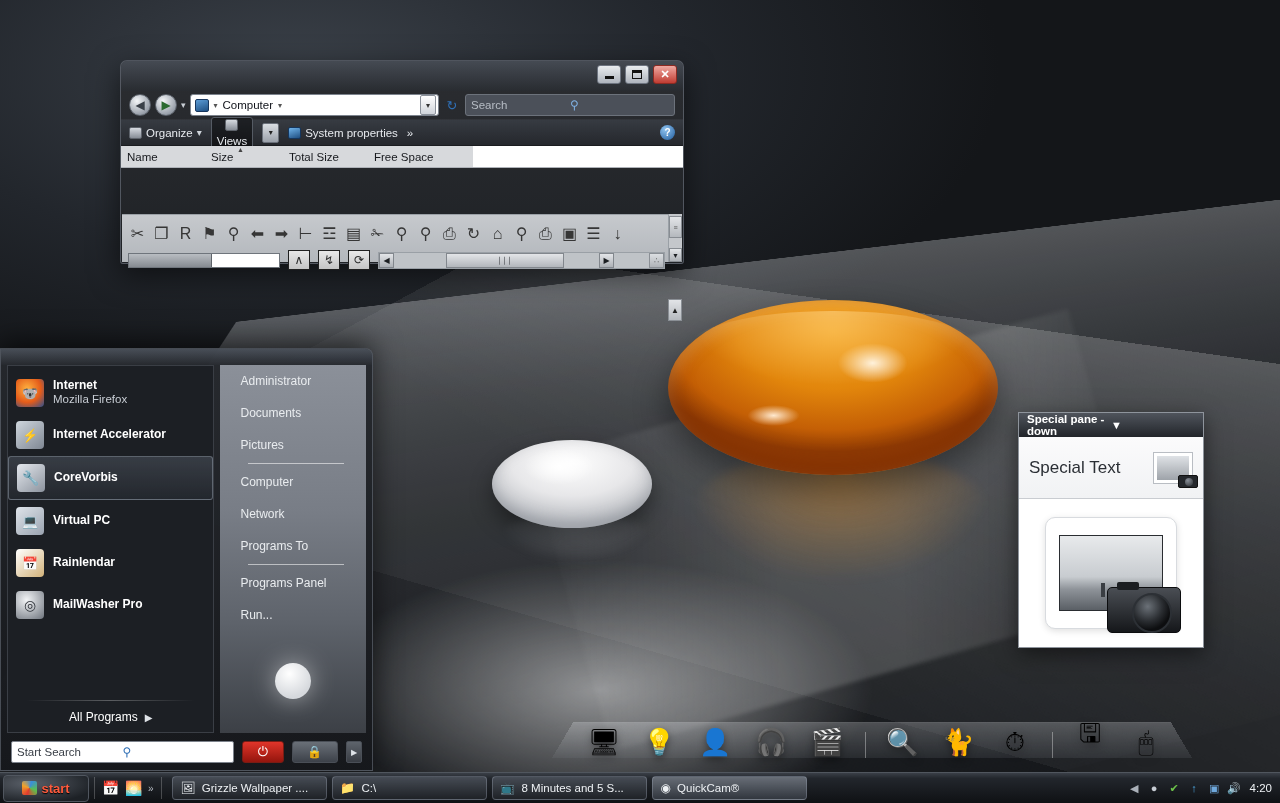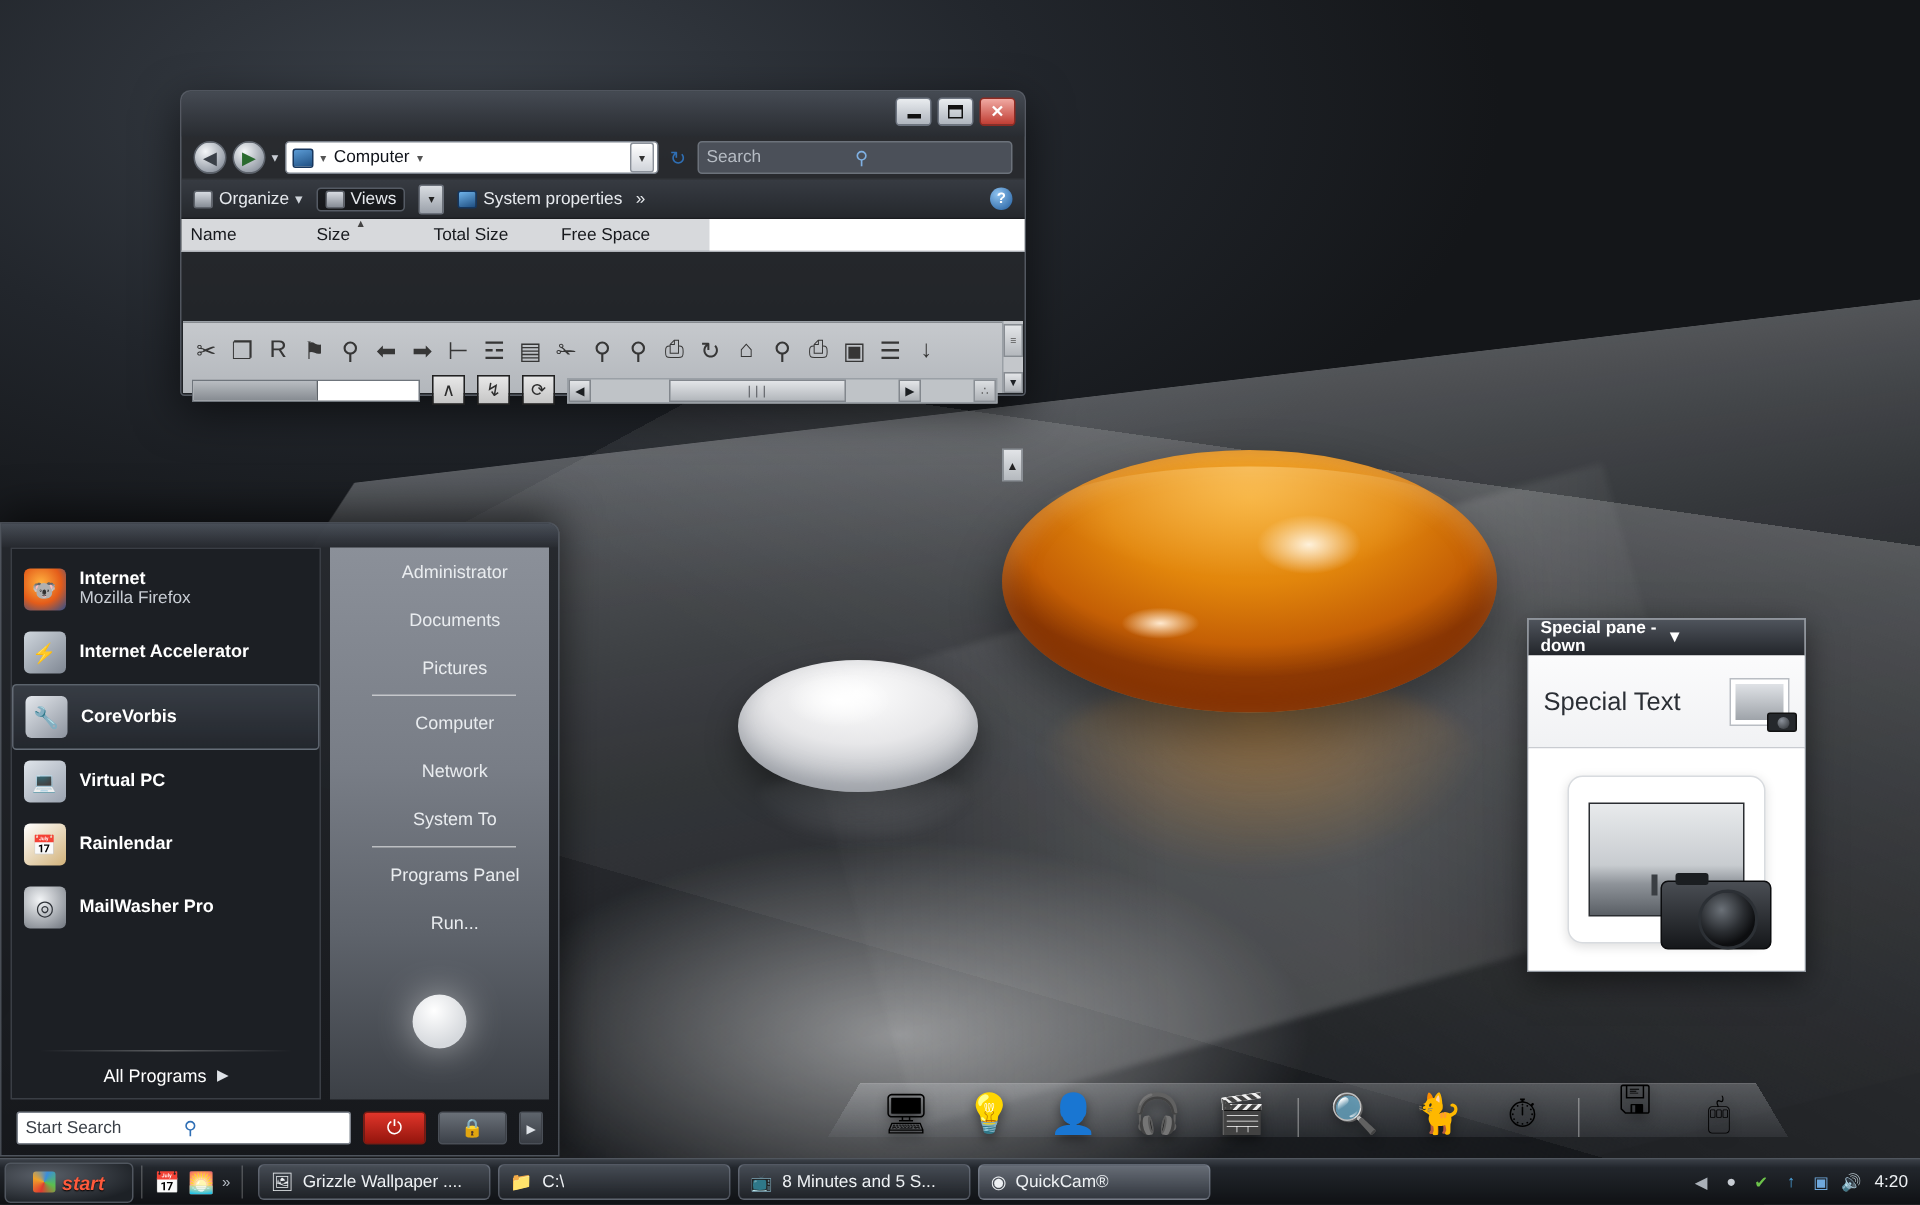--- a/index.html
+++ b/index.html
@@ -111,21 +111,21 @@
   .searchbox { width:210px; height:22px; background:#4b5059; border:1px solid #6c727b; border-radius:3px;
     display:flex; align-items:center; padding:1px 5px; }
   .searchbox span { font-size:11.5px; color:#b6bcc4; flex:1; }
   .searchbox .mag { color:#7fb0e2; font-size:12px; }
 
   .cmdbar { height:27px; display:flex; align-items:center; gap:9px; padding:0 8px;
     border-top:1px solid rgba(255,255,255,.06); border-bottom:1px solid rgba(0,0,0,.5);
     background: linear-gradient(180deg, rgba(70,76,86,.5), rgba(36,39,45,.5)); }
   .cmd { display:flex; align-items:center; gap:4px; font-size:11.5px; color:#e6e9ed; }
   .cmd .glyph { font-size:10px; color:#cfd4da; }
-  .cmd.pressed { background: rgba(0,0,0,.45); border:1px solid #555b64; border-radius:3px; padding:1px 5px; }
+  .cmd.pressed { background: rgba(0,0,0,.45); border:1px solid #555b64; border-radius:3px; padding:1px 5px;flex-direction:column; }
   .views-drop { width:17px; height:20px; border:1px solid #6a707a; border-radius:2px;
     background: linear-gradient(180deg,#d9dde2,#9ba1aa); display:flex;align-items:center;justify-content:center;
     font-size:8px; color:#222; }
   .sysprop-ico { width:13px;height:12px; background:linear-gradient(160deg,#6fb3ea,#1f4f82); border:1px solid #15365e; border-radius:2px;}
   .helpico { margin-left:auto; width:15px;height:15px;border-radius:50%;
     background: radial-gradient(circle at 35% 30%, #8fc3f0, #1f5b9c); color:#fff; font-size:10px;
     display:flex;align-items:center;justify-content:center; font-weight:bold; }
   .orgico { width:13px;height:12px;background:linear-gradient(180deg,#d6dae0,#878d96); border:1px solid #5e636b; border-radius:2px;}
 
   .colhdr { height:22px; display:flex; align-items:center; background:#d7d9dc;
@@ -185,21 +185,21 @@
   .sm-l2 { font-size:11.5px; color:#c8cdd4; line-height:1.15; }
   .sm-sep { height:1px; margin:0 18px; background:linear-gradient(90deg,rgba(255,255,255,0),rgba(255,255,255,.28),rgba(255,255,255,0)); }
   .allprog { display:flex; align-items:center; justify-content:center; gap:7px; padding:9px 0 0 0;
     font-size:12px; color:#fff; }
   .allprog .chev { font-size:10px; color:#dfe3e8; }
   .sm-right { width:148px; margin-left:6px; position:relative; overflow:hidden;
     background: linear-gradient(180deg, #8b9099 0%, #787d86 40%, #5e636b 70%, #3c4046 100%); }
   .sm-right::after { content:''; position:absolute; left:50%; bottom:34px; width:36px;height:36px;
     border-radius:50%; transform:translateX(-50%);
     background: radial-gradient(circle at 40% 30%, #ffffff, #d6d9dd 70%); box-shadow:0 0 24px rgba(255,255,255,.5); }
-  .sm-r-item { padding:9px 0 9px 20px; font-size:12px; color:#e9ecef;text-align:center; }
+  .sm-r-item { padding:9px 0 9px 20px; font-size:12px; color:#e9ecef; }
   .sm-r-sep { height:1px; margin:2px 22px 2px 28px; background:rgba(255,255,255,.55); }
   .sm-bottom { height:38px; display:flex; align-items:center; gap:8px; padding:0 10px; }
   .startsearch { flex:1; height:22px; background:#fff; border:1px solid #7d838c; border-radius:2px;
     display:flex; align-items:center; padding:0 5px; }
   .startsearch span { flex:1; font-size:11.5px; color:#3b4048; }
   .startsearch .mag { color:#2f6fb5; font-size:12px; }
   .pwr { width:42px;height:22px;border-radius:3px;border:1px solid #7a1c14;
     background: linear-gradient(180deg,#e0352a,#94150d); display:flex;align-items:center;justify-content:center;
     color:#fff; font-size:13px; }
   .lockb { width:46px;height:22px;border-radius:3px;border:1px solid #4a4f57;
@@ -249,21 +249,21 @@
   .dicon { width:38px;height:40px; display:flex;align-items:flex-end;justify-content:center; font-size:26px;
     filter: drop-shadow(0 3px 4px rgba(0,0,0,.45)); }
   .dock-sep { width:1px; height:26px; background:rgba(255,255,255,.35); }
 
   
   .taskbar { position:absolute; left:0; bottom:0; width:1280px; height:31px;
     background: linear-gradient(180deg,#3a3f47 0%, #22262c 18%, #0f1114 100%);
     border-top:1px solid rgba(160,170,185,.45); display:flex; align-items:center; }
   .startbtn { width:86px;height:27px; margin-left:3px; border-radius:4px;
     background: radial-gradient(ellipse at 30% 30%, #5a6069, #1d2126 80%);
-    border:1px solid #50565f; display:flex;align-items:center;justify-content:center; gap:4px;font-style:italic; }
+    border:1px solid #50565f; display:flex;align-items:center;justify-content:center; gap:4px; }
   .startbtn .flag { width:15px;height:14px; border-radius:2px;
     background: conic-gradient(from 200deg at 50% 50%, #e03a2f, #f0a32a, #3a8ddb, #5bbf4d, #e03a2f); }
   .startbtn .txt { font-size:13px; font-weight:bold; color:#ff5a3c; text-shadow:0 1px 1px #000; }
   .tb-sep { width:1px;height:22px;background:rgba(255,255,255,.22); margin:0 5px; }
   .ql { width:23px;height:23px; border-radius:3px; display:flex;align-items:center;justify-content:center;
     font-size:14px; }
   .qlchev { color:#b6bcc4; font-size:10px; margin:0 2px; }
   .tbtn { height:24px; min-width:120px; border-radius:4px; margin-left:5px; padding:0 8px;
     background: linear-gradient(180deg, rgba(120,128,140,.42), rgba(40,44,50,.60));
     border:1px solid rgba(160,170,185,.35); display:flex;align-items:center;gap:6px; }
@@ -450,21 +450,21 @@
         </div>
       </div>
 
       <div class="sm-right">
         <div class="sm-r-item">Administrator</div>
         <div class="sm-r-item">Documents</div>
         <div class="sm-r-item">Pictures</div>
         <div class="sm-r-sep"></div>
         <div class="sm-r-item">Computer</div>
         <div class="sm-r-item">Network</div>
-        <div class="sm-r-item">System To</div>
+        <div class="sm-r-item">Programs To</div>
         <div class="sm-r-sep"></div>
         <div class="sm-r-item">Programs Panel</div>
         <div class="sm-r-item">Run...</div>
       </div>
     </div>
 
     <div class="sm-bottom">
       <div class="startsearch">
         <span>Start Search</span>
         <span class="mag">⚲</span>

